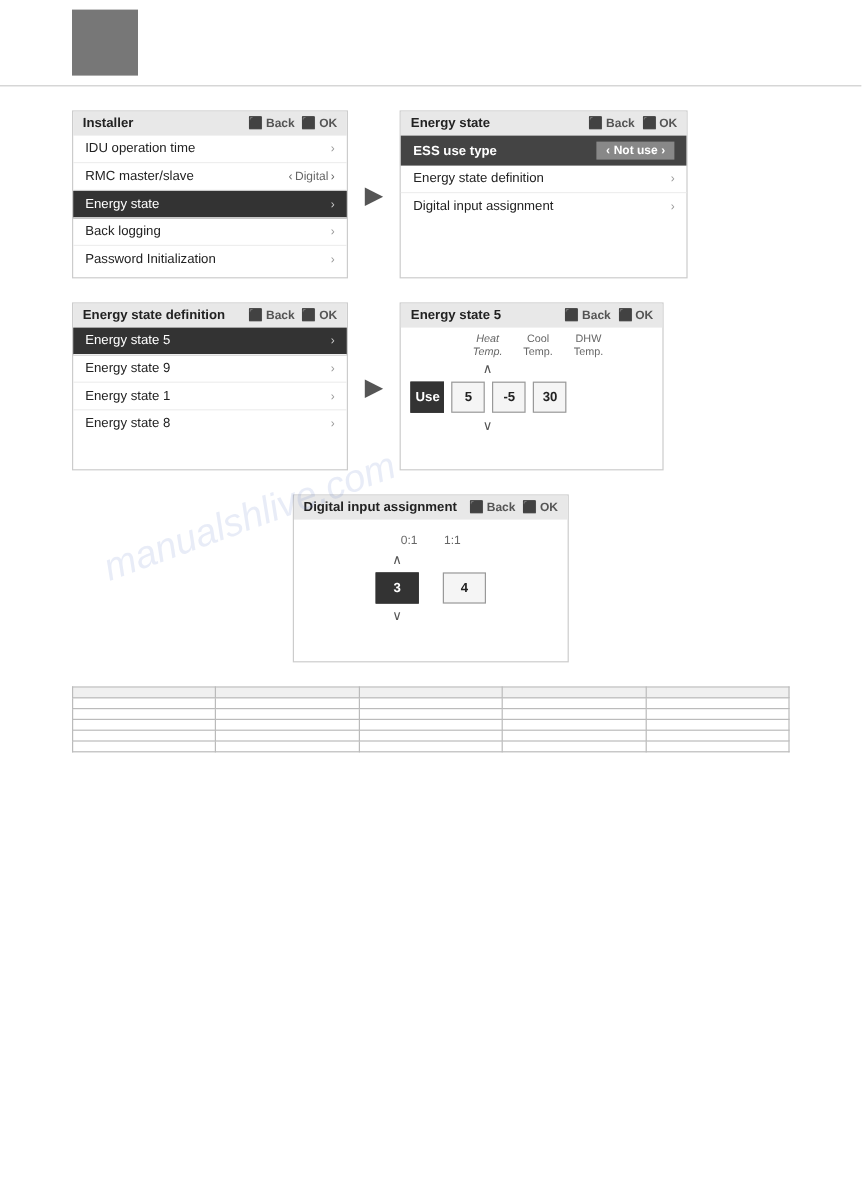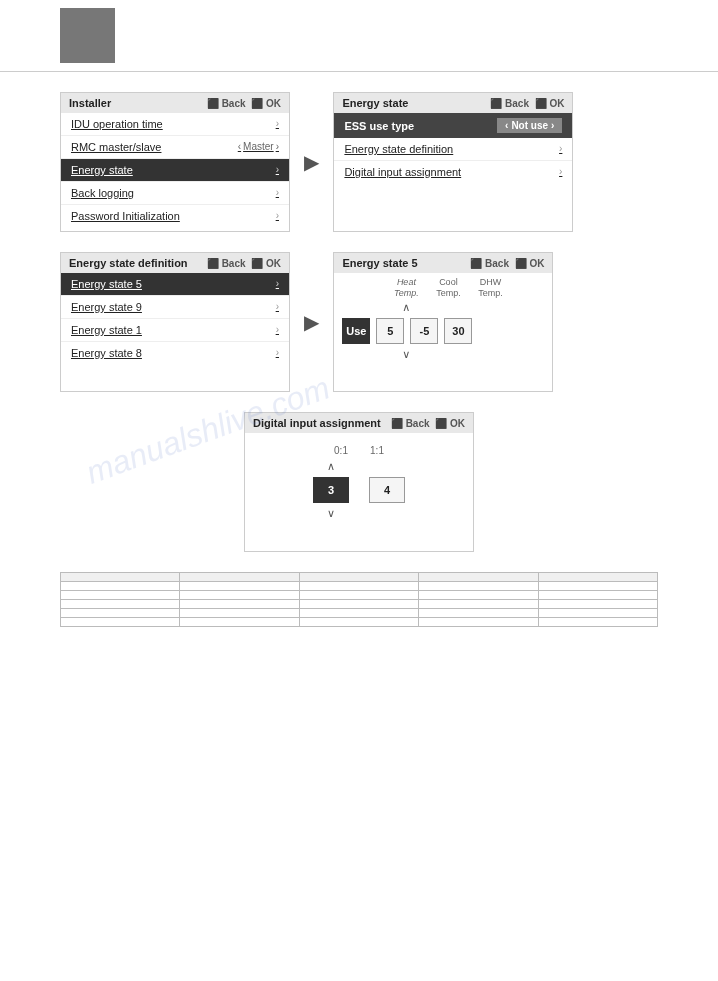--- a/index.html
+++ b/index.html
@@ -75,26 +75,25 @@
 
     .panel-header-actions span {
       display: flex;
       align-items: center;
       gap: 2px;
     }
 
     .panel-item {
       display: flex;
       justify-content: space-between;
-      align-items: flex-start;
+      align-items: center;
       padding: 5px 10px;
       border-bottom: 1px solid #eee;
       font-size: 11px;
       cursor: pointer;
-      text-decoration: underline;
     }
 
     .panel-item:last-child {
       border-bottom: none;
     }
 
     .panel-item.selected {
       background: #333;
       color: #fff;
     }
@@ -279,21 +278,21 @@
         </div>
       </div>
       <div class="panel-item">
         <span>IDU operation time</span>
         <span class="chevron-right">›</span>
       </div>
       <div class="panel-item">
         <span>RMC master/slave</span>
         <span style="display:flex;align-items:center;gap:2px;font-size:10px;color:#666;">
           <span>‹</span>
-          <span>Master</span>
+          <span>Digital</span>
           <span>›</span>
         </span>
       </div>
       <div class="panel-item selected">
         <span>Energy state</span>
         <span class="chevron-right" style="color:#ccc;">›</span>
       </div>
       <div class="panel-item">
         <span>Back logging</span>
         <span class="chevron-right">›</span>

